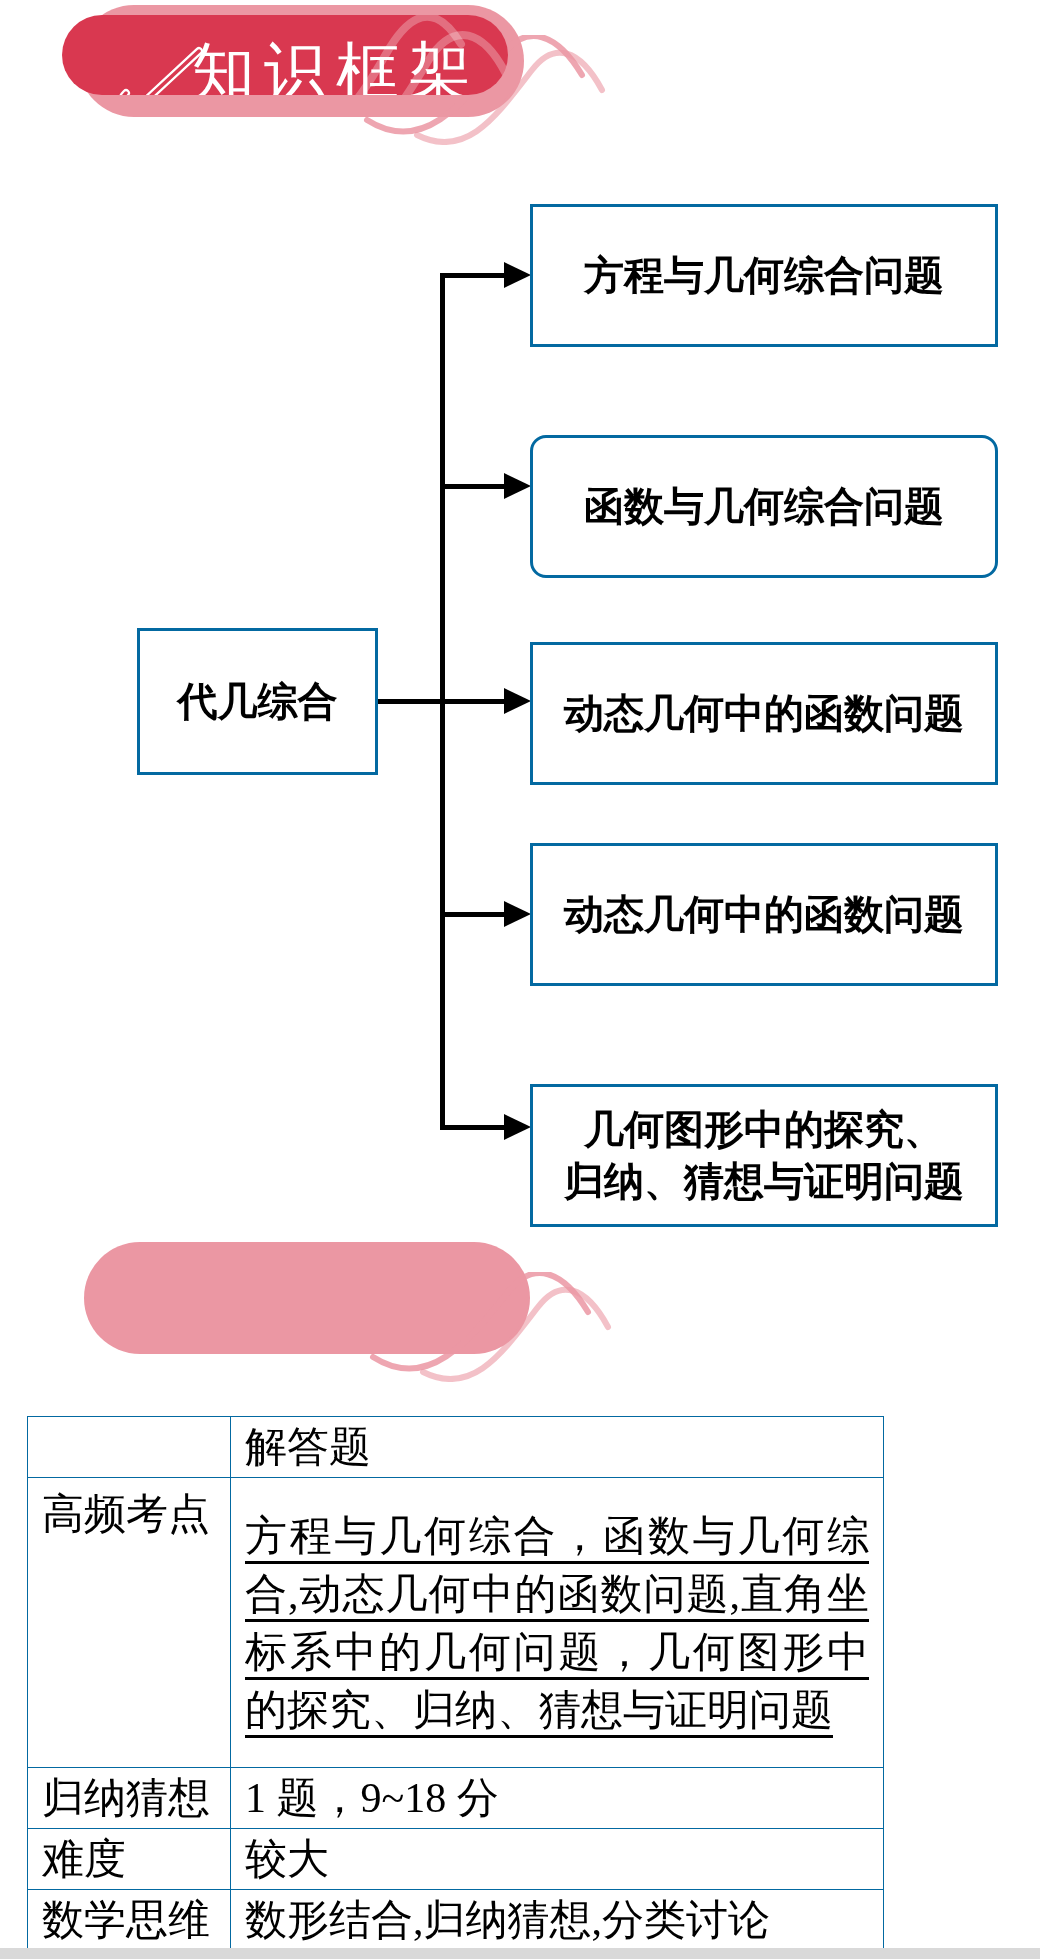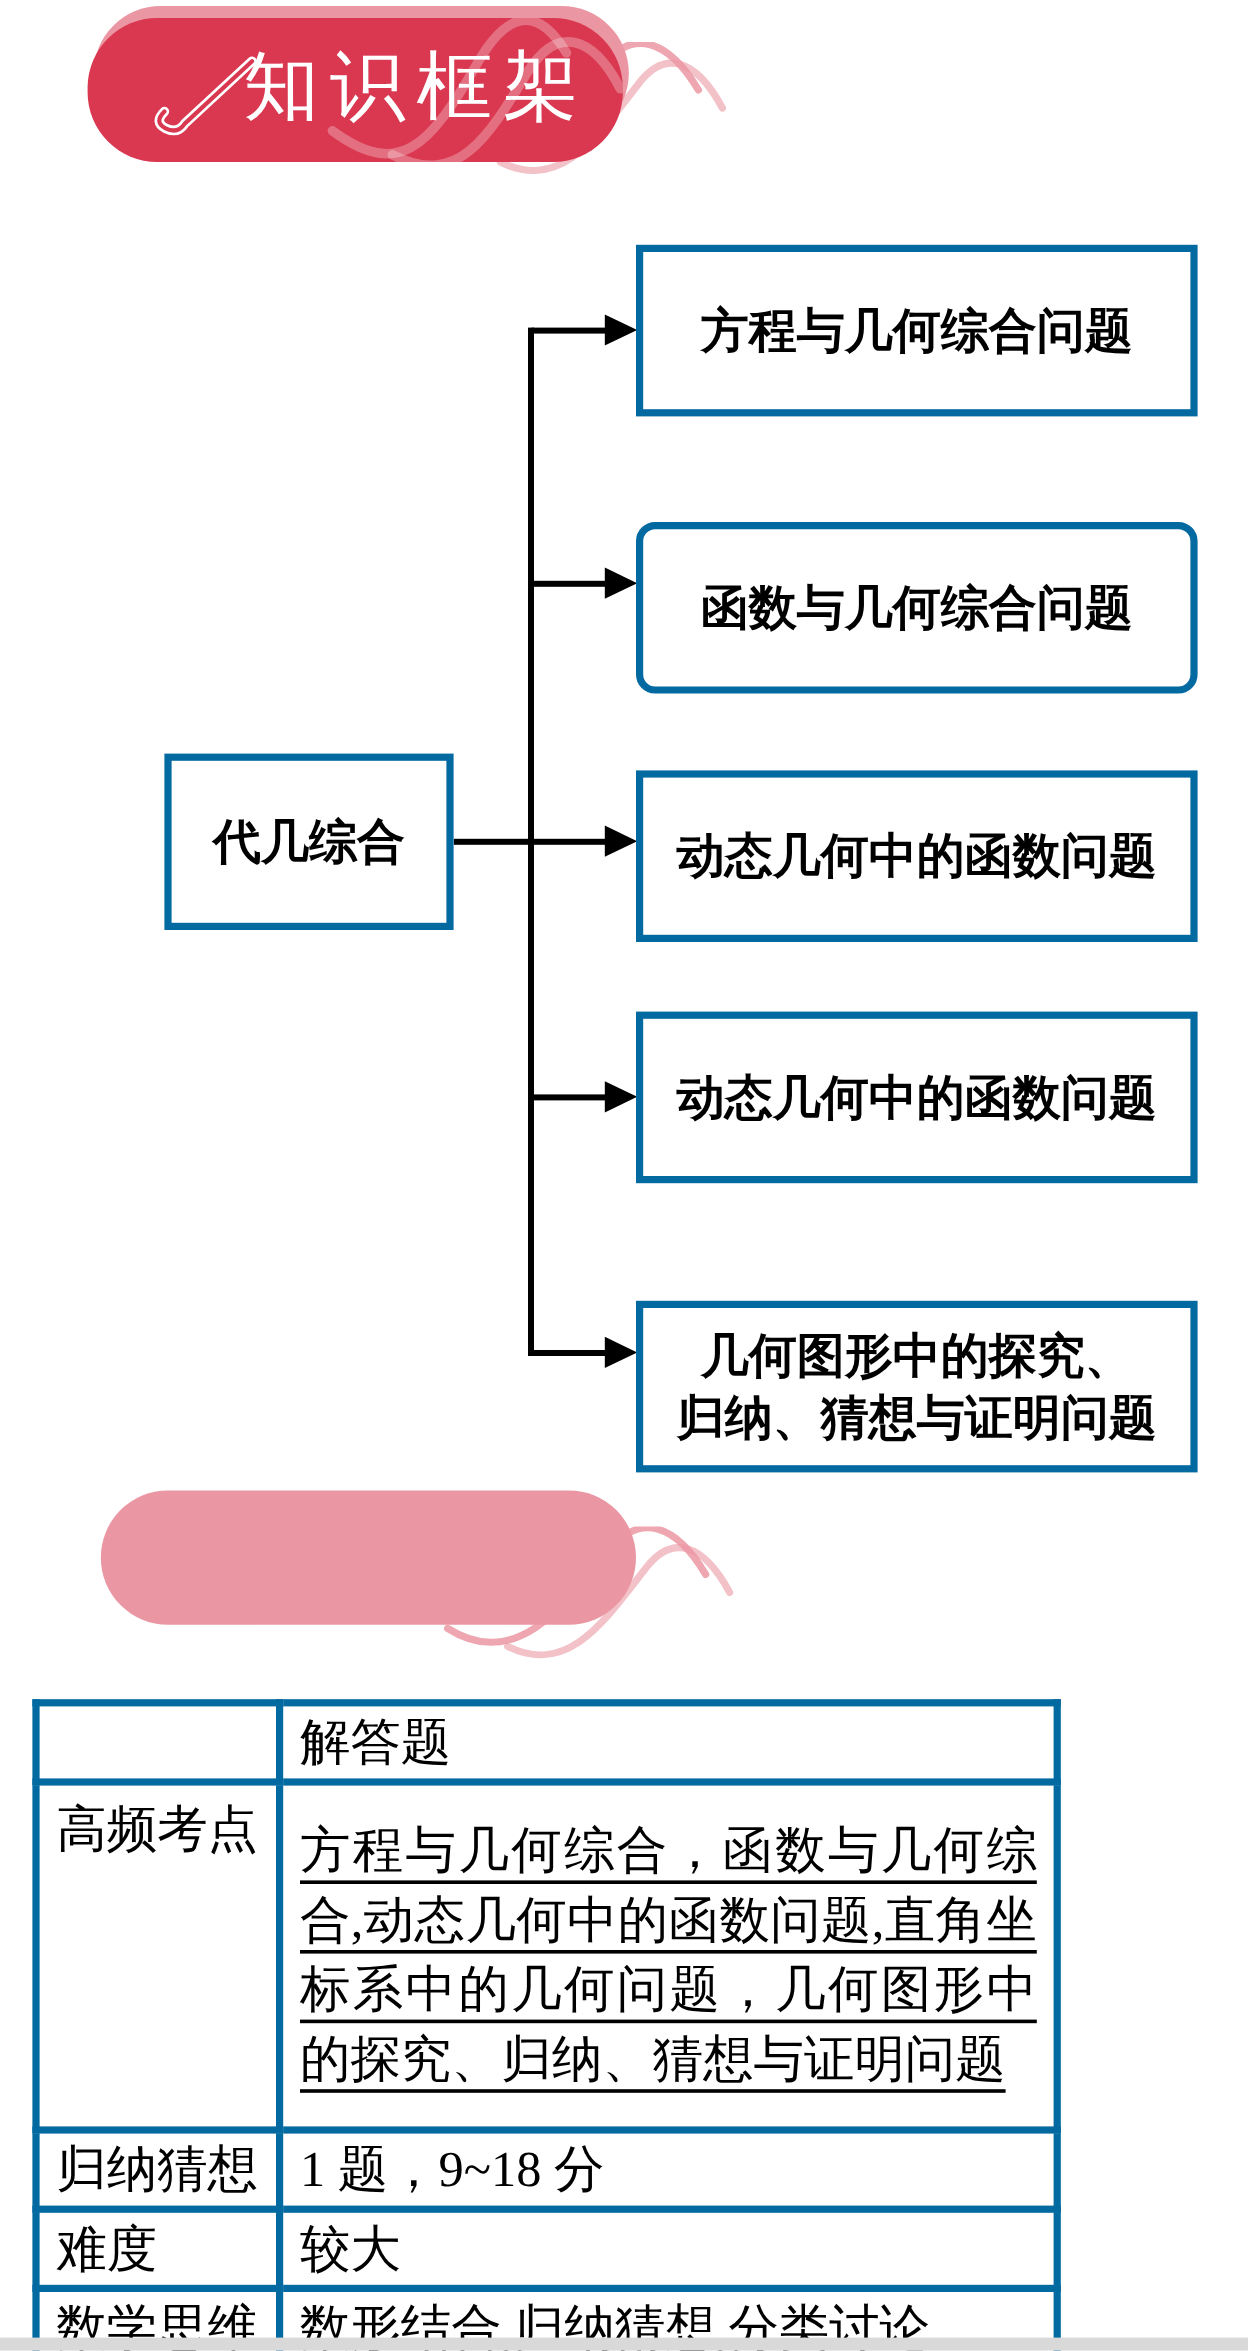--- a/index.html
+++ b/index.html
@@ -10,54 +10,54 @@
     color:#000;
   }
   
   .badge-wrap{position:absolute;width:480px;height:132px;}
   .badge-shadow{
     position:absolute;left:16px;top:0;width:446px;height:112px;
     border-radius:58px;background:#eb97a3;
   }
   .badge-outer-swoosh{position:absolute;left:300px;top:30px;width:250px;height:110px;}
   .badge{
-    position:absolute;left:11px;top:10px;width:446px;height:120px;
+    position:absolute;left:0;top:10px;width:446px;height:80px;
     border-radius:58px;background:#d93850;overflow:hidden;
   }
   .badge-inner-swoosh{position:absolute;right:-18px;top:-6px;width:270px;height:132px;}
   .badge-icon{position:absolute;left:48px;top:26px;width:110px;height:72px;}
   .badge-label{
     position:absolute;left:130px;top:0;height:113px;right:20px;
     display:flex;align-items:center;
     font-size:63px;letter-spacing:9px;color:#ffffff;font-weight:normal;
     white-space:nowrap;
   }
   
   .box{
-    position:absolute;border:6px solid #0369a1;background:#fff;
+    position:absolute;border:3px solid #0369a1;background:#fff;
     display:flex;align-items:center;justify-content:center;
     font-weight:bold;font-size:40px;text-align:center;line-height:52px;
     box-sizing:border-box;white-space:pre-line;
   }
   .root-box{left:137px;top:628px;width:241px;height:147px;}
   .branch-box{left:530px;width:468px;height:143px;}
   .conn{position:absolute;background:#000;}
   .arrow-head{
     position:absolute;width:0;height:0;
     border-top:13px solid transparent;border-bottom:13px solid transparent;
     border-left:27px solid #000;
   }
   
   .exam-table{
     position:absolute;left:27px;top:1416px;width:857px;
     border-collapse:collapse;table-layout:fixed;
     font-size:42px;
   }
   .exam-table td{
-    border:6px solid #0369a1;padding:2px 14px;vertical-align:middle;
+    border:1px solid #0369a1;padding:2px 14px;vertical-align:middle;
     box-sizing:border-box;
   }
   .exam-table .col1{width:203px;}
   .row-header td{height:56px;}
   .row-hot td{height:290px;}
   .row-hot td.col1{vertical-align:top;padding-top:8px;}
   .hot-value{
     line-height:58px;text-align:justify;
     text-decoration:underline;text-decoration-thickness:3px;text-underline-offset:11px;
   }

